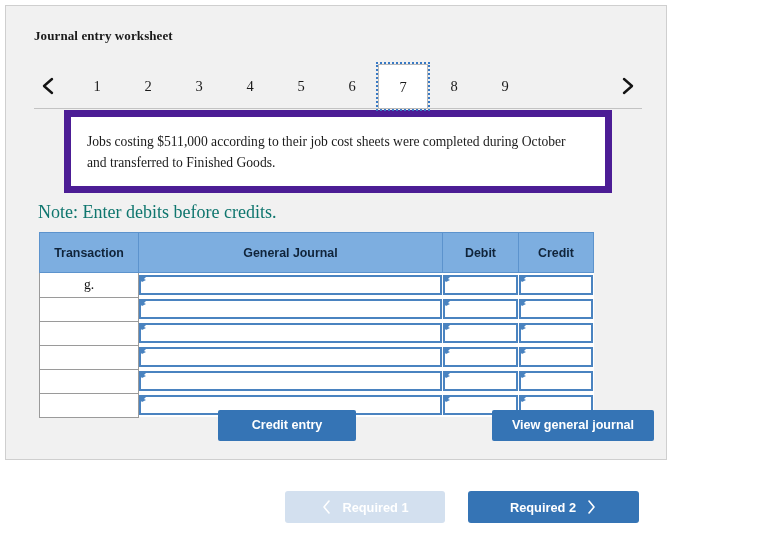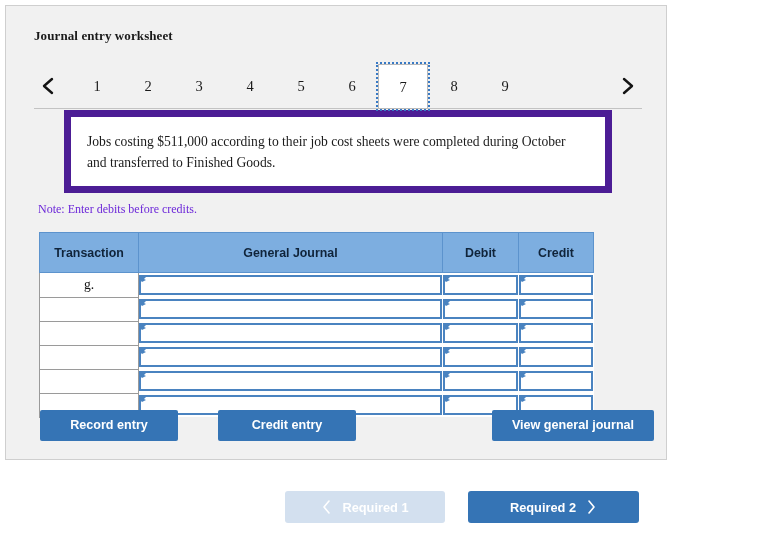--- a/index.html
+++ b/index.html
@@ -112,22 +112,22 @@
     font-size: 13.6px;
     line-height: 21px;
     color: #1b1b1b;
   }
 
   .note {
     position: absolute;
     left: 32px;
     top: 196px;
     font-family: "Liberation Serif", serif;
-    font-size: 12px;
-    color: #6d28d9;
+    font-size: 18px;
+    color: #0f766e;
   }
 
   
   .jtable {
     position: absolute;
     left: 33px;
     top: 226px;
     width: 554px;
     border-collapse: collapse;
     table-layout: fixed;
@@ -380,21 +380,20 @@
           <td class="field-cell">
             <div class="field"></div>
           </td>
           <td class="field-cell">
             <div class="field"></div>
           </td>
         </tr>
       </tbody>
   </table>
 
-  <button class="btn btn-record">Record entry</button>
   <button class="btn btn-clear">Credit entry</button>
   <button class="btn btn-view">View general journal</button>
 </div>
 
 <button class="req-btn req-prev">
   <span class="req-chev">
     <svg width="11" height="16" viewBox="0 0 11 16">
       <polyline points="8,2 3,8 8,14" fill="none" stroke="#ffffff" stroke-width="1.6" stroke-linecap="round" stroke-linejoin="round"></polyline>
     </svg>
   </span>

